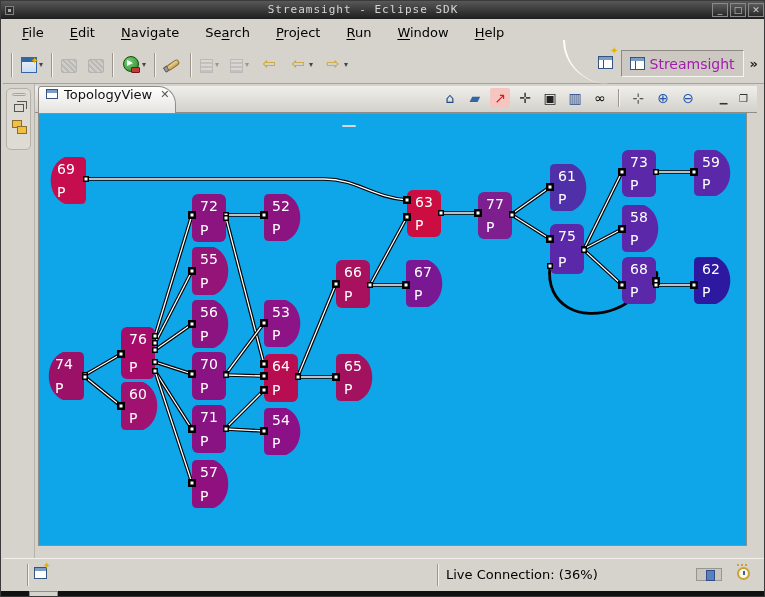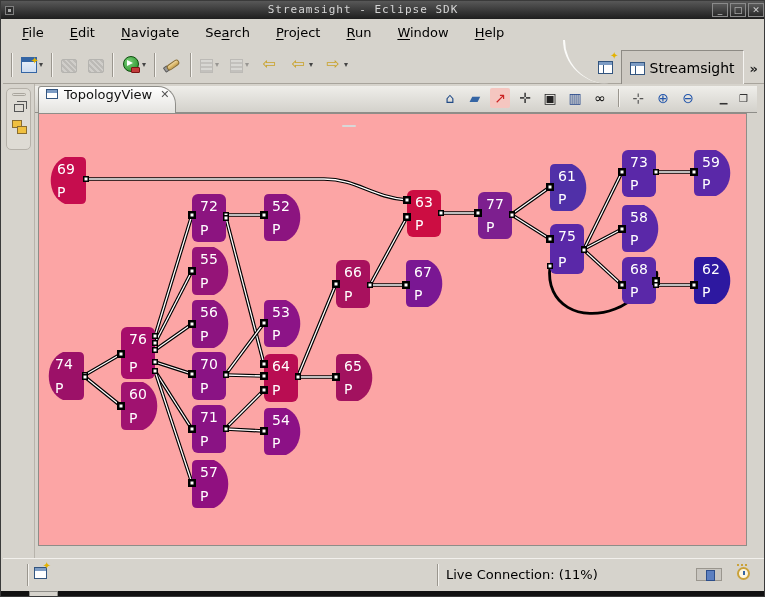--- a/index.html
+++ b/index.html
@@ -51,23 +51,23 @@
   .ticon.arrow{color:#c9a227;font-size:16px;line-height:16px;}
   
   .persp{position:absolute;right:6px;top:4px;display:flex;align-items:center;gap:6px;}
   .persp-curve{position:absolute;right:155px;top:-6px;width:46px;height:44px;
     border-bottom-left-radius:100% 100%;border-left:2px solid #fbfbf9;}
   .grid-icon{display:inline-block;width:15px;height:13px;border:1px solid #33557f;background:#fff;position:relative;}
   .grid-icon::before{content:"";position:absolute;left:0;top:0;right:0;height:3px;background:#7d9cc4;}
   .grid-icon::after{content:"";position:absolute;left:4px;top:3px;bottom:0;width:1px;background:#33557f;}
   .open-persp{position:relative;padding:2px;}
   .open-persp .spark{position:absolute;right:-4px;top:-7px;color:#e3b200;font-size:10px;}
-  .persp-btn{display:flex;align-items:center;gap:5px;height:36px;padding:12px 8px;
+  .persp-btn{display:flex;align-items:center;gap:5px;height:27px;padding:12px 8px;
     background:#cdc9c2;border:1px solid #8d8a84;border-right-color:#f5f4f1;border-bottom-color:#f5f4f1;
-    font-size:14px;color:#000000;}
+    font-size:14px;color:#a21caf;}
   .persp-more{font-size:13px;font-weight:bold;color:#222;}
   
   .fastbar{position:absolute;left:2px;top:83px;width:31px;height:474px;background:#d6d3cc;}
   .fastbar .panel{margin:4px 3px;height:62px;border:1px solid #b5b1a9;border-radius:5px;background:#dedbd4;
     display:flex;flex-direction:column;align-items:center;padding-top:4px;gap:8px;}
   .fastbar .handle{width:14px;height:3px;border:1px solid #a9a59d;border-radius:2px;}
   .mini-restore{width:10px;height:8px;border:1px solid #555;position:relative;background:#dedbd4;}
   .mini-restore::before{content:"";position:absolute;left:2px;top:-4px;width:9px;height:7px;border:1px solid #555;
     border-bottom:none;border-left:none;}
   .mini-tree{position:relative;width:14px;height:12px;}
@@ -84,21 +84,21 @@
   .tab-win-icon::before{content:"";position:absolute;left:0;top:0;right:0;height:3px;background:#7d9cc4;}
   .tab-title{font-size:13px;color:#111;white-space:nowrap;}
   .tab-close{font-size:11px;color:#555;margin-left:2px;}
   .view-icons{position:absolute;right:6px;top:2px;display:flex;align-items:center;gap:5px;}
   .vbtn{width:20px;height:20px;display:flex;align-items:center;justify-content:center;
     font-size:14px;border:1px solid transparent;border-radius:2px;}
   .vsep{width:2px;height:18px;border-left:1px solid #9a968e;border-right:1px solid #f4f2ee;margin:0 3px;}
   .vgap{width:8px;}
   .vbtn.small{width:15px;height:14px;font-size:10px;color:#333;}
   
-  .canvas{position:absolute;left:3px;top:29px;width:709px;height:433px;background:#fca5a5;
+  .canvas{position:absolute;left:3px;top:29px;width:709px;height:433px;background:#0ea5e9;
     border:1px solid #8e8d88;}
   .canvas .dash{position:absolute;left:303px;top:11px;width:14px;height:2px;background:#d8d8d8;border-radius:1px;}
   .canvas svg{position:absolute;left:0;top:0;}
   .node-num,.node-p{font-family:"DejaVu Sans",sans-serif;font-size:14px;fill:#ffffff;}
   
   .statusbar{position:absolute;left:2px;top:557px;width:761px;height:33px;background:#d6d3cc;
     border-top:1px solid #f2f0ec;}
   .ssep{position:absolute;top:5px;width:2px;height:22px;border-left:1px solid #9a968e;border-right:1px solid #f4f2ee;}
   .status-fastview{position:absolute;left:31px;top:8px;width:13px;height:12px;border:1px solid #33557f;background:#fff;}
   .status-fastview::before{content:"";position:absolute;left:0;top:0;right:0;height:3px;background:#7d9cc4;}
@@ -545,21 +545,21 @@
           <rect x="363" y="167" width="8" height="8" fill="#000"></rect>
           <rect x="365.5" y="169.5" width="3" height="3" fill="#fff"></rect>
         </svg>
     </div>
   </div>
 
   <div class="statusbar">
     <div class="ssep" style="left:24px"></div>
     <div class="status-fastview"></div>
     <div class="ssep" style="left:434px"></div>
-    <div class="status-text">Live Connection: (11%)</div>
+    <div class="status-text">Live Connection: (36%)</div>
     <div class="progress-ind"></div>
     <div class="heap-clock"></div>
   </div>
 
   <div class="bottomstrip">
     <div class="grip"></div>
   </div>
 
 </div>
 

